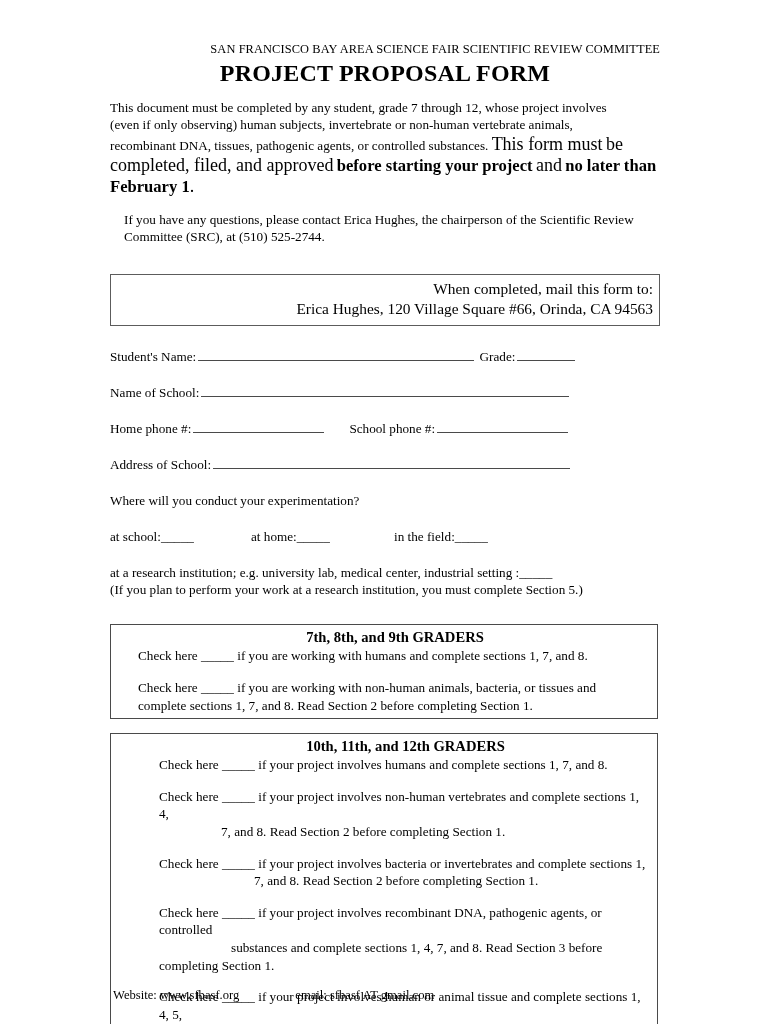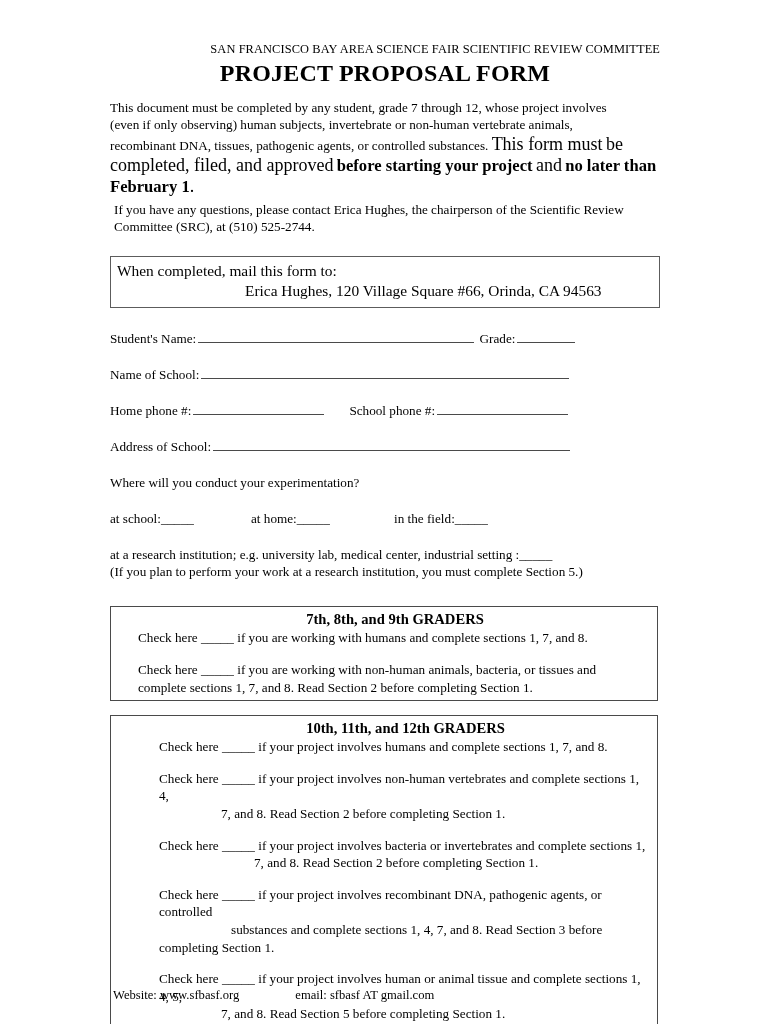--- a/index.html
+++ b/index.html
@@ -57,31 +57,32 @@
     font-size: 18px;
     line-height: 21px;
   }
   .intro .bigger-b {
     font-size: 16.6px;
     font-weight: bold;
   }
   .intro-block2 {
     font-size: 13.2px;
     line-height: 17.4px;
-    margin: 4px;
+    margin: 14px;
   }
 
   
   .mailbox {
     border: 1.3px solid #5c5c5c;
     box-sizing: border-box;
-    margin-top: 20px;
+    margin-top: 28px;
     padding: 4px 6px 5px 6px;
     font-size: 15.4px;
     line-height: 20.5px;
+    text-align: right;
   }
   .mailbox .addr {
     display: block;
     padding-left: 128px;
   }
 
   
   .fields {
     margin-top: 22px;
     font-size: 13.2px;

